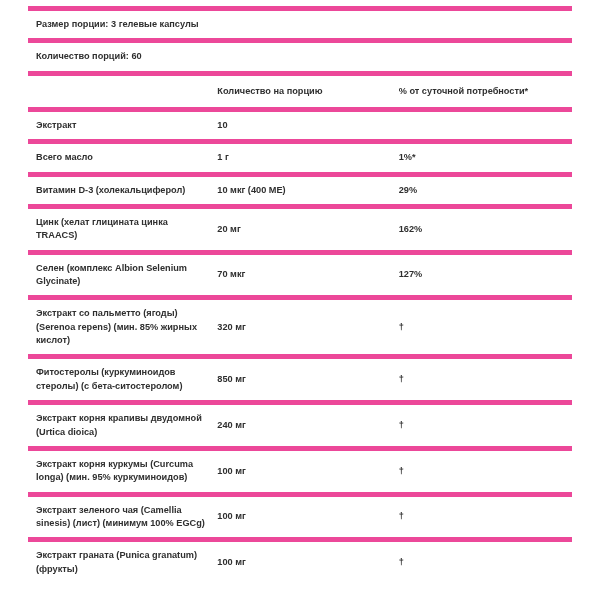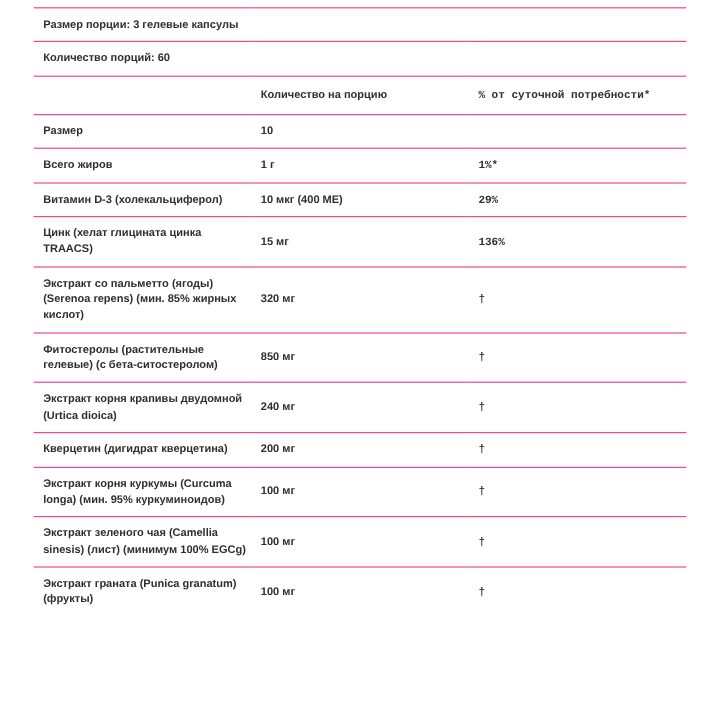--- a/index.html
+++ b/index.html
@@ -25,31 +25,31 @@
   }
 
   
   .facts-table {
     width: 544px;
     border-collapse: collapse;
     table-layout: fixed;
     margin-top: 6px;
   }
   .facts-table td {
-    border-top: 1px solid #ec4899;
+    border-top: 5px solid #ec4899;
     padding: 6px 4px 6px 8px;
     font-size: 9.2px;
     line-height: 1.45;
     font-weight: bold;
     color: #2f2f2f;
     vertical-align: middle;
   }
   .col-name   { width: 300px; }
   .col-amount { width: 98px; }
-  .col-dv     { width: 146px; font-family: Liberation Mono, monospace; }
+  .col-dv     { width: 146px; }
 
   .header-row td {
     vertical-align: top;
     padding-top: 9px;
     padding-bottom: 9px;
     margin-left: 24px;
   }
   .header-row td.col-name { padding: 9px 4px 9px 8px; }
 
   .serving-row td {
@@ -76,57 +76,57 @@
         <td class="col-name" colspan="3">Количество порций: 60</td>
       </tr>
 
       <tr class="header-row">
         <td class="col-name"></td>
         <td class="col-amount">Количество на порцию</td>
         <td class="col-dv">% от суточной потребности*</td>
       </tr>
 
       <tr class="tall-row" style="">
-        <td class="col-name">Размер</td>
+        <td class="col-name">Экстракт</td>
         <td class="col-amount">10</td>
         <td class="col-dv"></td>
       </tr>
         <tr class="tall-row" style="">
-        <td class="col-name">Всего жиров</td>
+        <td class="col-name">Всего масло</td>
         <td class="col-amount">1 г</td>
         <td class="col-dv">1%*</td>
       </tr>
         <tr class="tall-row" style="">
         <td class="col-name">Витамин D-3 (холекальциферол)</td>
         <td class="col-amount">10 мкг (400 МЕ)</td>
         <td class="col-dv">29%</td>
       </tr>
         <tr class="tall-row" style="">
         <td class="col-name">Цинк (хелат глицината цинка TRAACS)</td>
-        <td class="col-amount">15 мг</td>
-        <td class="col-dv">136%</td>
+        <td class="col-amount">20 мг</td>
+        <td class="col-dv">162%</td>
+      </tr>
+        <tr class="tall-row" style="">
+        <td class="col-name">Селен (комплекс Albion Selenium Glycinate)</td>
+        <td class="col-amount">70 мкг</td>
+        <td class="col-dv">127%</td>
       </tr>
         <tr class="tall-row" style="">
         <td class="col-name">Экстракт со пальметто (ягоды) (Serenoa repens) (мин. 85% жирных кислот)</td>
         <td class="col-amount">320 мг</td>
         <td class="col-dv dagger">†</td>
       </tr>
         <tr class="tall-row" style="">
-        <td class="col-name">Фитостеролы (растительные гелевые) (с бета-ситостеролом)</td>
+        <td class="col-name">Фитостеролы (куркуминоидов стеролы) (с бета-ситостеролом)</td>
         <td class="col-amount">850 мг</td>
         <td class="col-dv dagger">†</td>
       </tr>
         <tr class="tall-row" style="">
         <td class="col-name">Экстракт корня крапивы двудомной (Urtica dioica)</td>
         <td class="col-amount">240 мг</td>
-        <td class="col-dv dagger">†</td>
-      </tr>
-        <tr class="tall-row" style="">
-        <td class="col-name">Кверцетин (дигидрат кверцетина)</td>
-        <td class="col-amount">200 мг</td>
         <td class="col-dv dagger">†</td>
       </tr>
         <tr class="tall-row" style="">
         <td class="col-name">Экстракт корня куркумы (Curcuma longa) (мин. 95% куркуминоидов)</td>
         <td class="col-amount">100 мг</td>
         <td class="col-dv dagger">†</td>
       </tr>
         <tr class="tall-row" style="">
         <td class="col-name">Экстракт зеленого чая (Camellia sinesis) (лист) (минимум 100% EGCg)</td>
         <td class="col-amount">100 мг</td>

